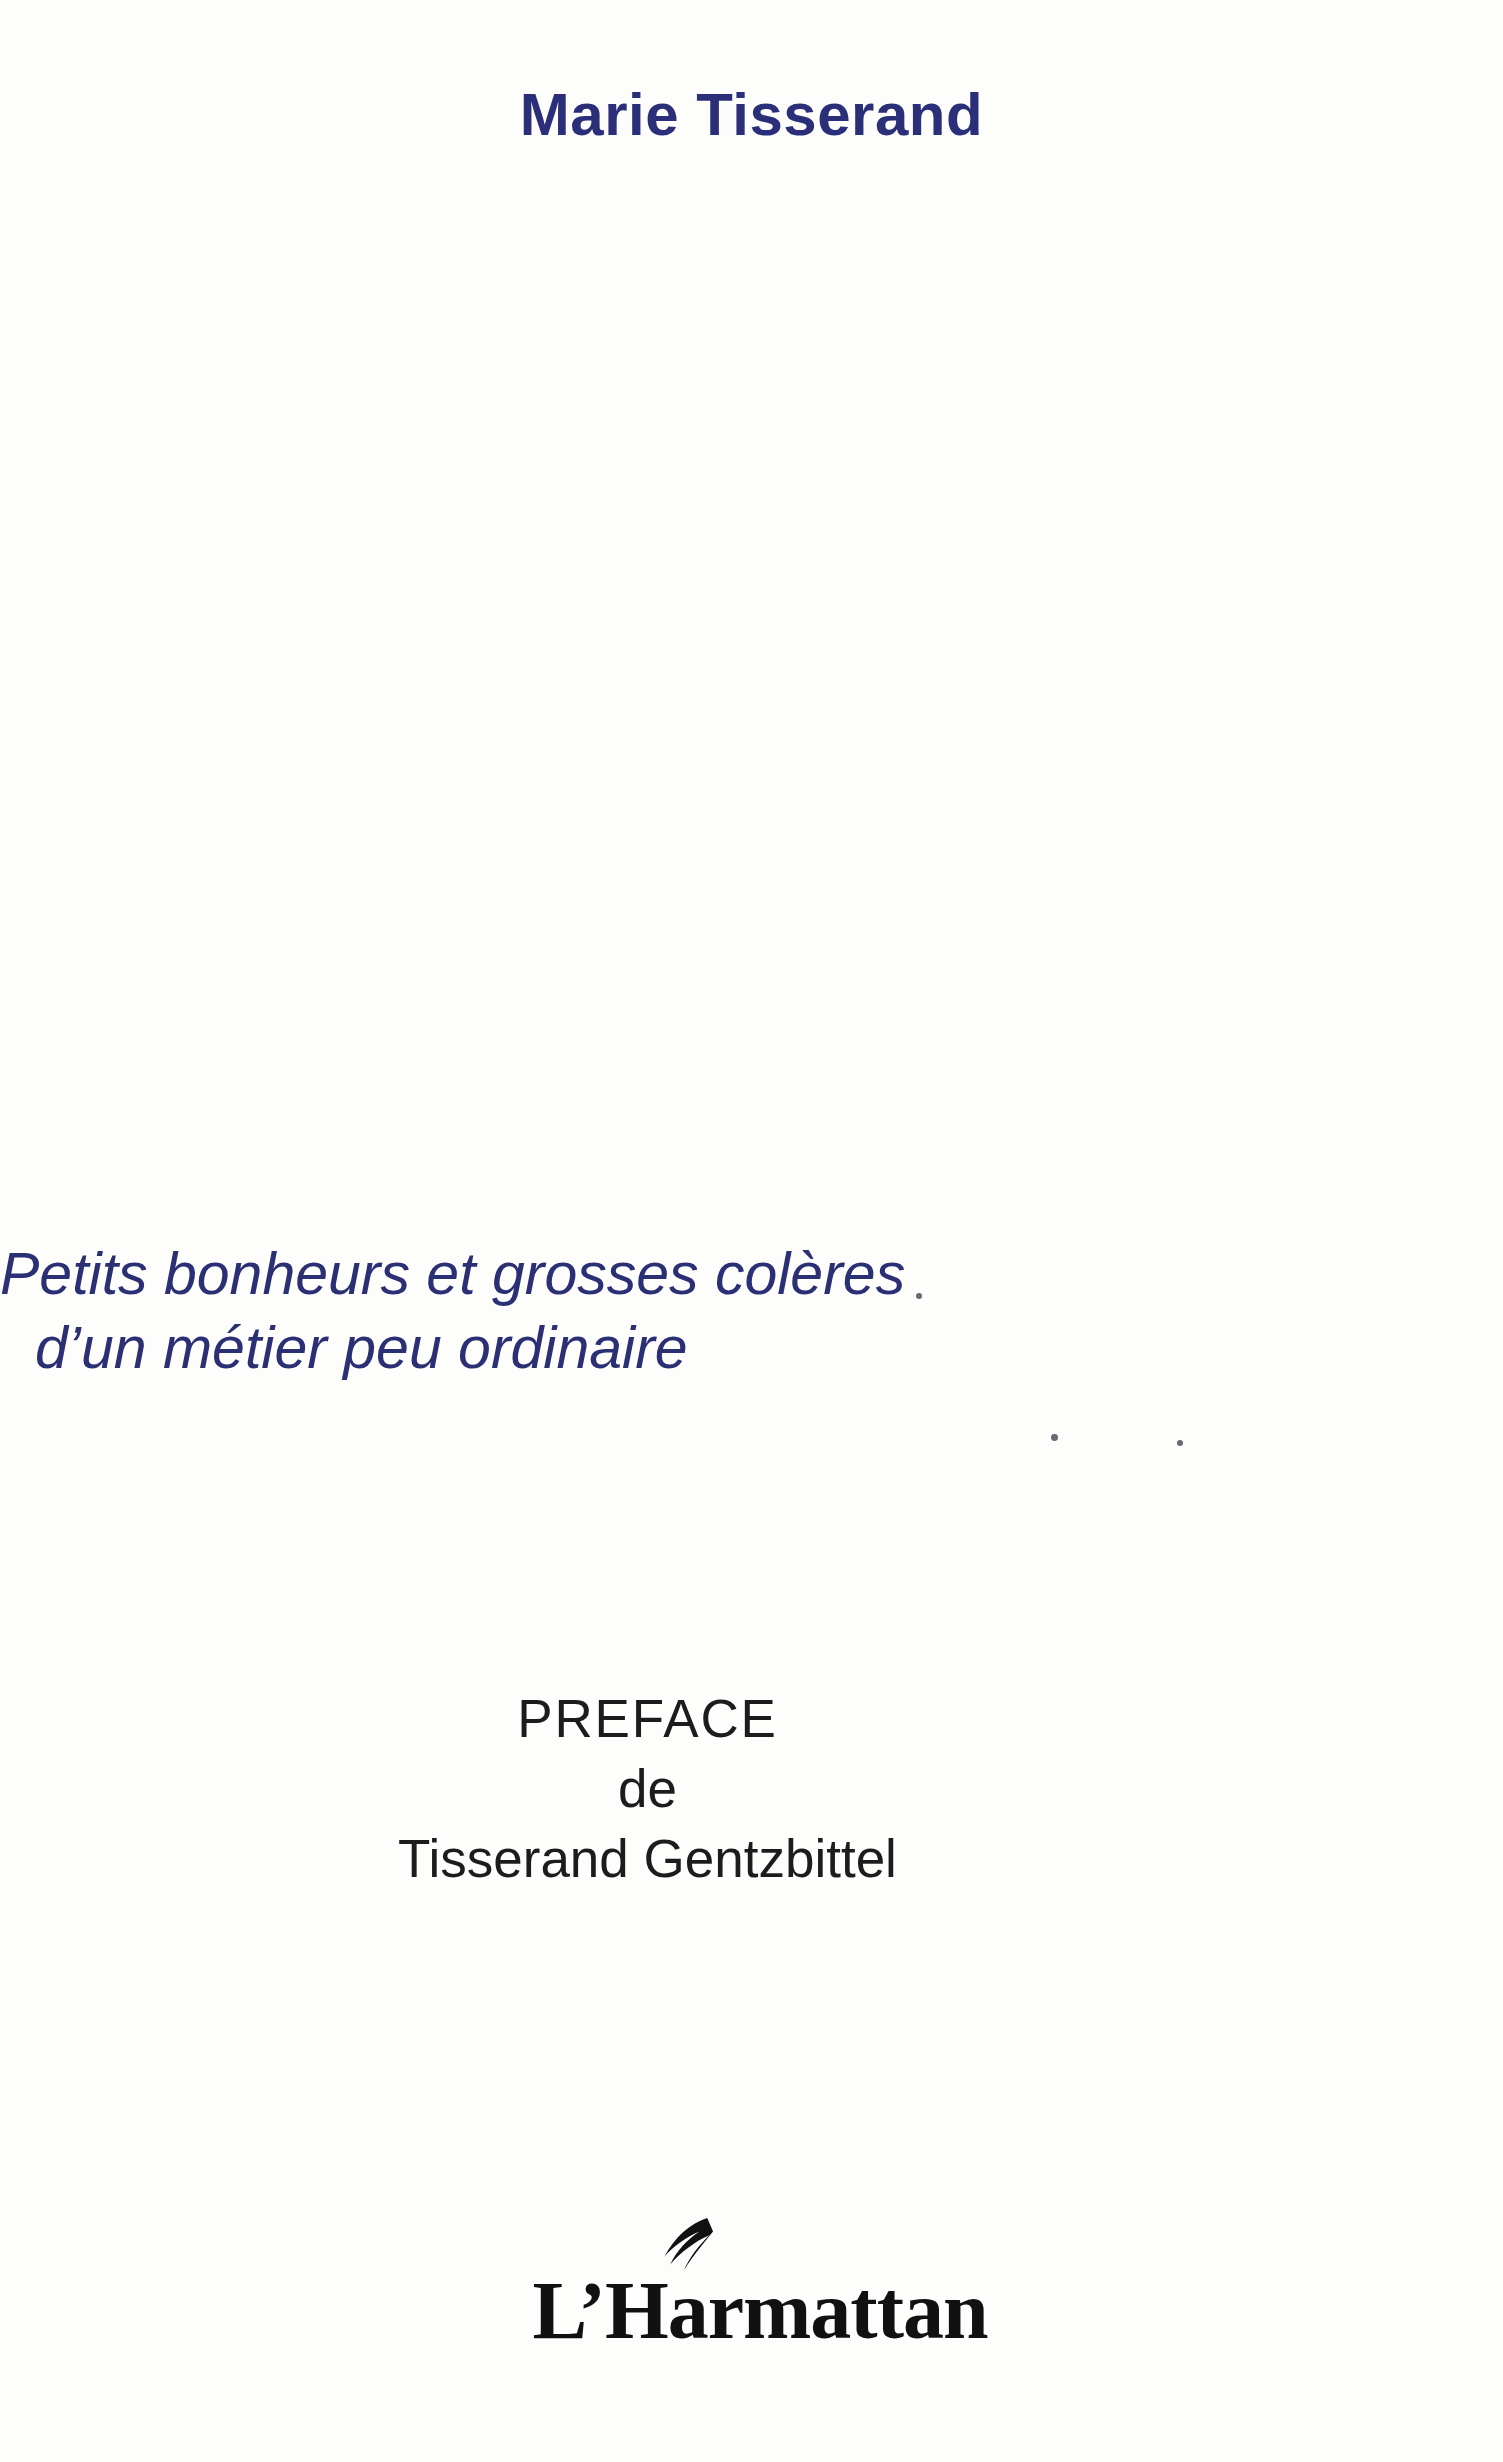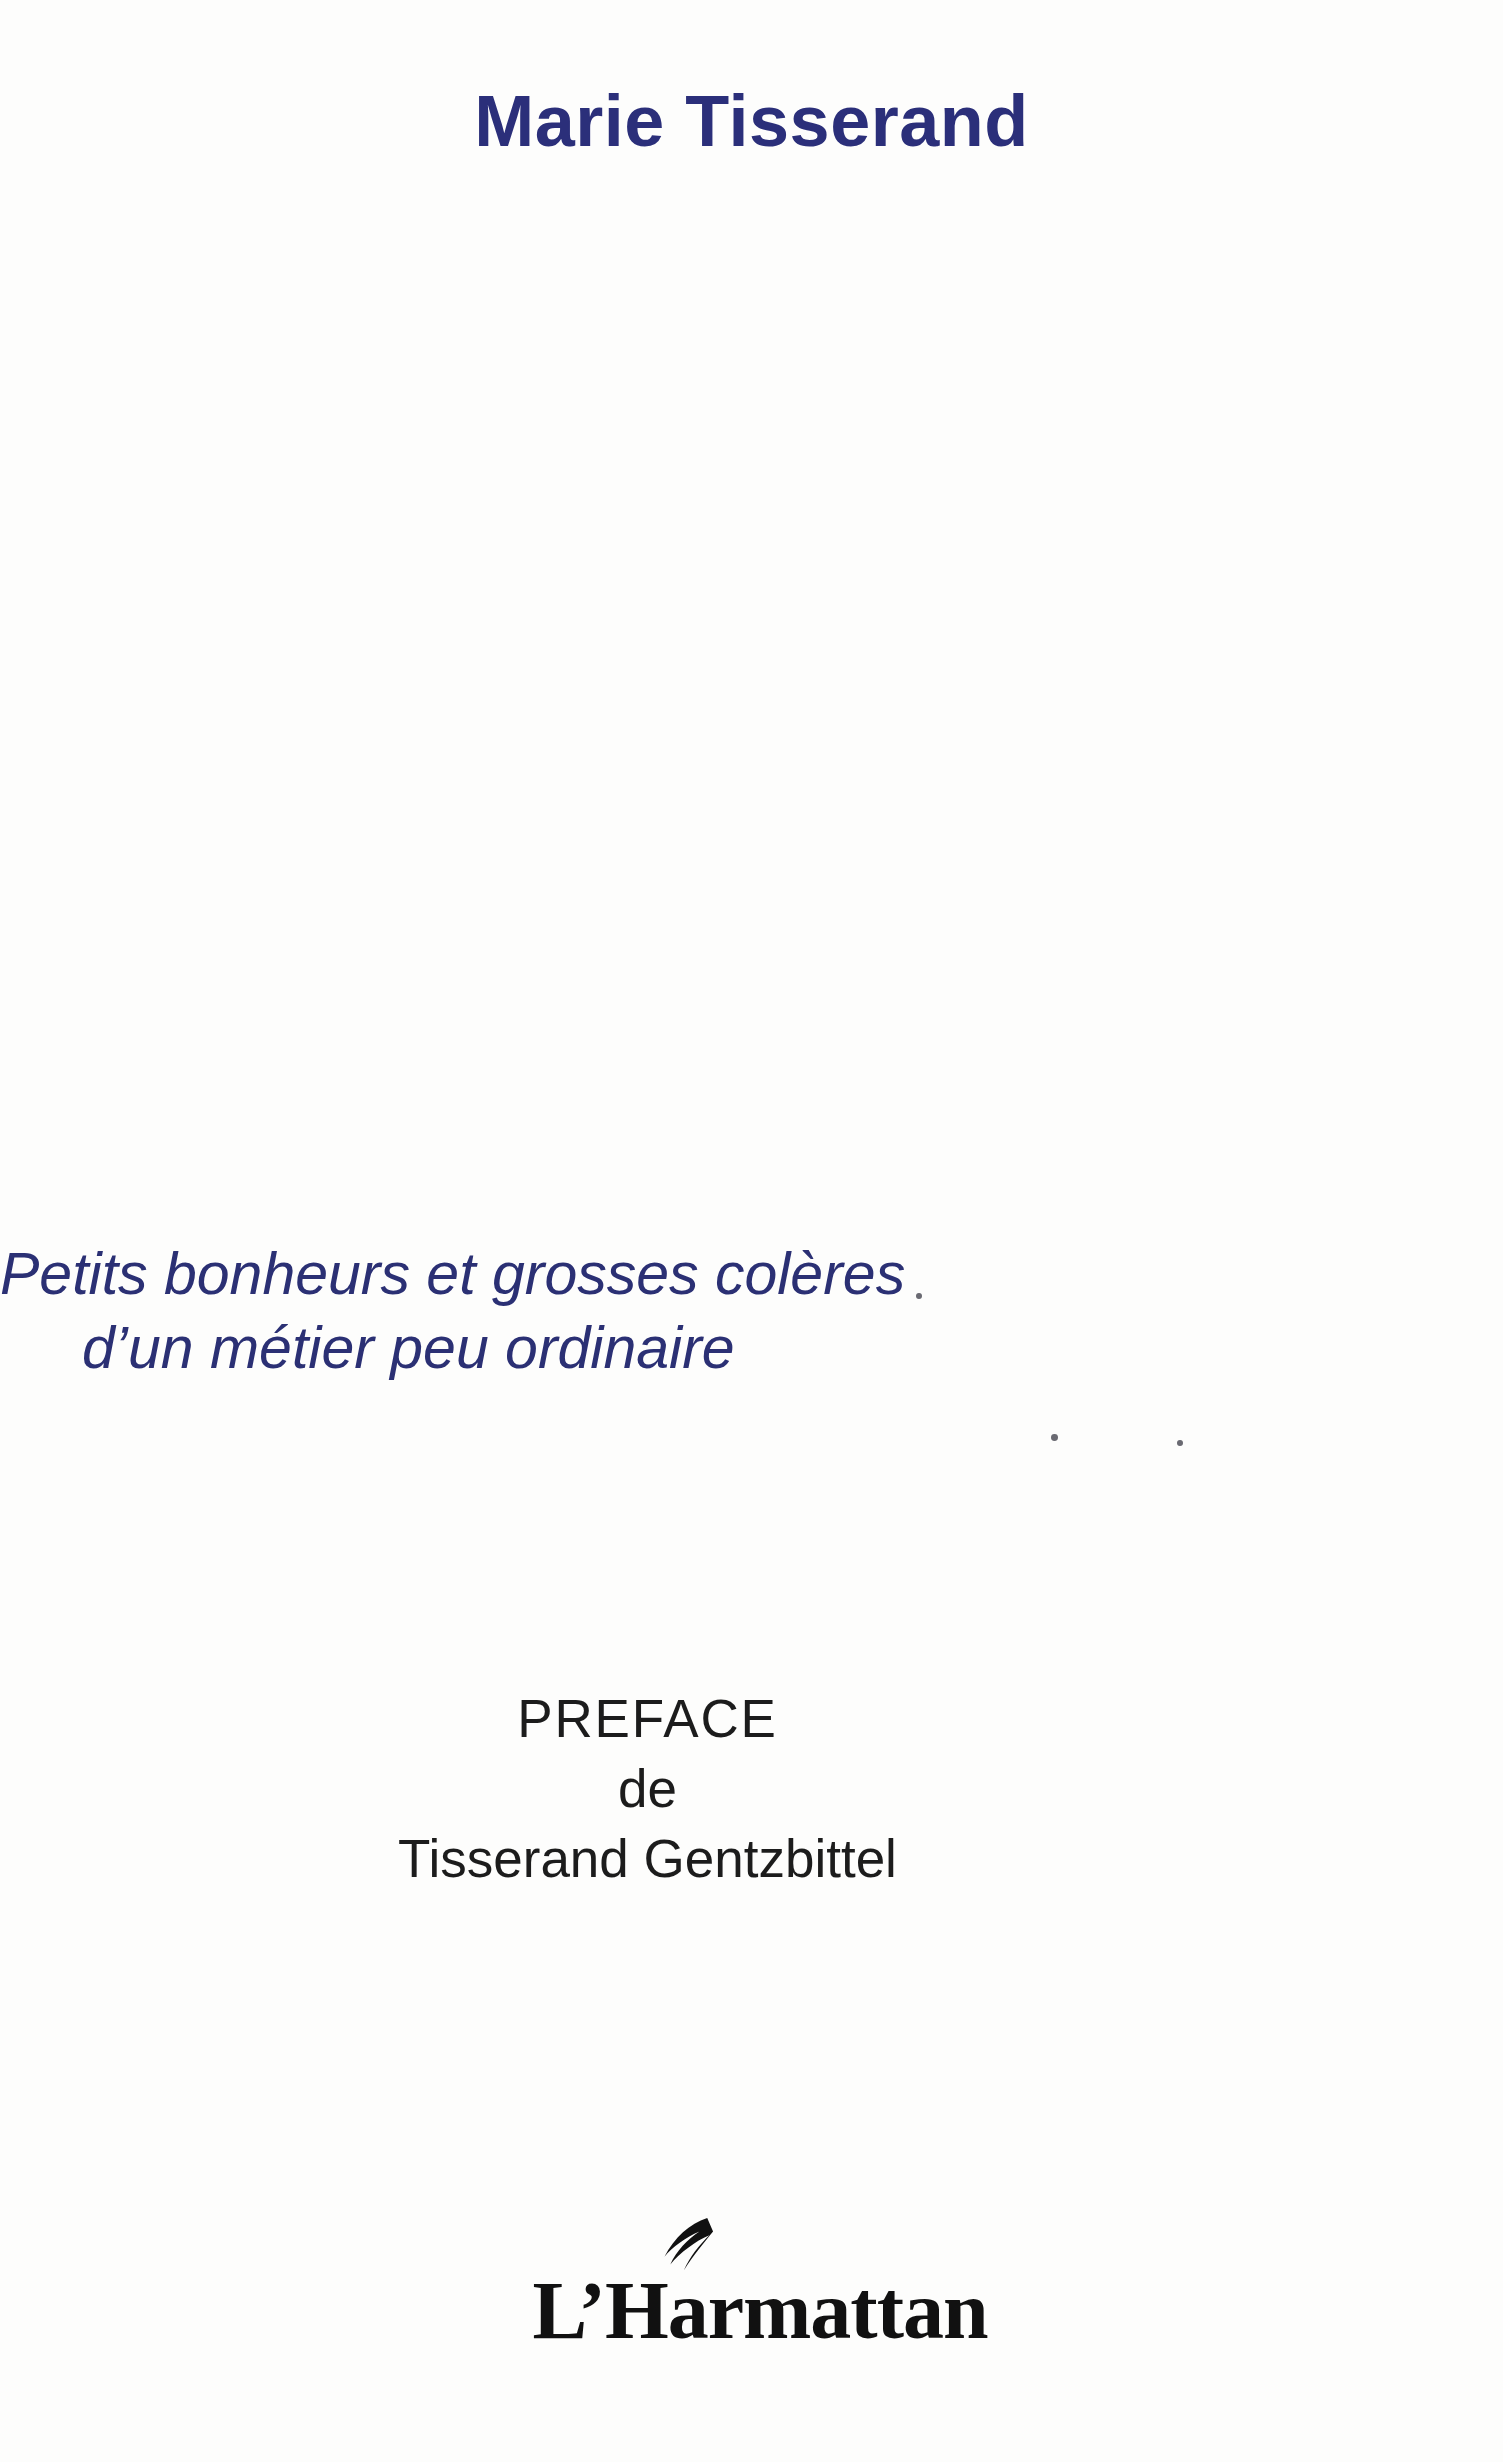--- a/index.html
+++ b/index.html
@@ -19,21 +19,21 @@
   }
 
   
   .author {
     position: absolute;
     top: 80px;
     left: 0;
     width: 1503px;
     text-align: center;
     color: #2b2f7a;
-    font-size: 72px;
+    font-size: 60px;
     font-weight: 700;
     letter-spacing: 0.5px;
     white-space: nowrap;
   }
 
   
   .title-block {
     position: absolute;
     top: 291px;
     left: 0;
@@ -77,21 +77,21 @@
   .subtitle {
     position: absolute;
     top: 1237px;
     left: 0;
     width: 1503px;
     color: #2b3074;
     font-size: 59px;
     font-style: italic;
     line-height: 1.26;
   }
-  .subtitle-line-2 { padding-left: 35px; margin-left: 47px; }
+  .subtitle-line-2 { padding-left: 35px; }
 
   
   .preface {
     position: absolute;
     top: 1684px;
     left: 0;
     width: 1295px;
     text-align: center;
     color: #1c1c1c;
     font-size: 53px;

